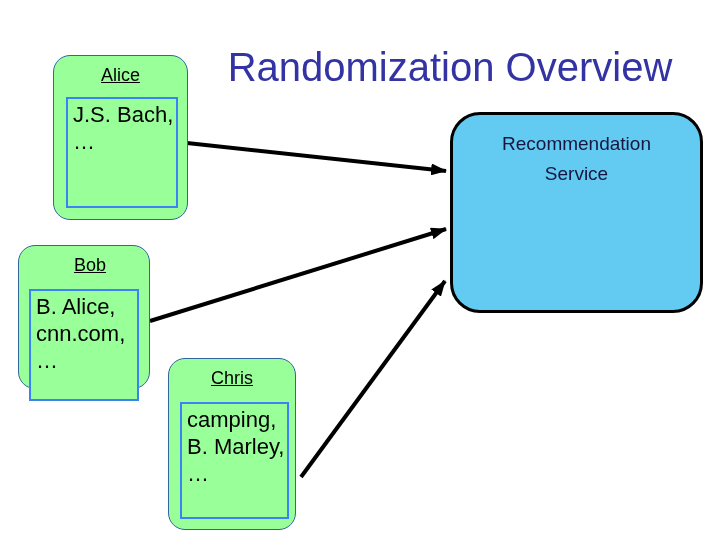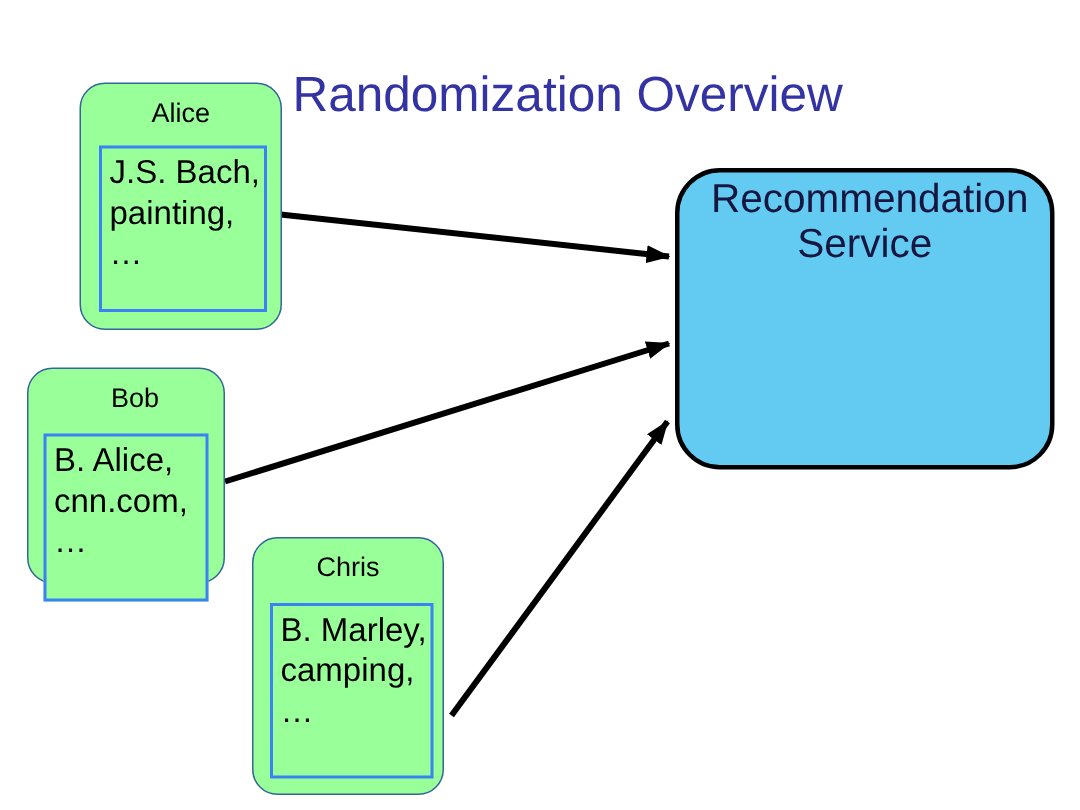--- a/index.html
+++ b/index.html
@@ -20,32 +20,33 @@
   }
   .slide{
     position:relative;
     width:720px;height:540px;
     background:#ffffff;
     overflow:hidden;
   }
   .slide-title{
     position:absolute;
     left:195px;top:46px;width:510px;
-    text-align:left;
-    font-size:33px;
+    text-align:center;
+    font-size:40px;
     line-height:1.05;
     color:var(--title-text);
     white-space:nowrap;
   }
   .user-node{
     position:absolute;
     background:var(--node-fill);
     border:1px solid var(--node-border);
     border-radius:17px;
     box-sizing:border-box;
+    text-decoration:underline;
   }
   .user-node .node-label{
     text-align:center;
     margin-top:9px;
     font-size:18px;
     color:#000000;
   }
   .inner-box{
     position:absolute;
     background:var(--node-fill);
@@ -65,24 +66,24 @@
   #node-chris .inner-box{left:11px;top:43px;width:109px;height:117px;}
   .service-node{
     position:absolute;
     left:450px;top:112px;width:253px;height:201px;
     background:var(--service-fill);
     border:3px solid var(--service-border);
     border-radius:30px;
     box-sizing:border-box;
   }
   .service-label{
-    margin:2px auto 0 auto;
+    margin:14px auto 0 auto;
     width:205px;
     text-align:center;
-    font-size:27px;
+    font-size:19px;
     line-height:30px;
     color:var(--service-text);
   }
   #arrow-layer{
     position:absolute;
     left:0;top:0;width:720px;height:540px;
     pointer-events:none;
   }
   #arrowhead polygon{fill:var(--arrow);}
 </style>
@@ -101,39 +102,38 @@
       <line x1="150" y1="321" x2="446" y2="229" stroke="#000000" stroke-width="4" marker-end="url(#arrowhead)"></line>
       <line x1="301" y1="477" x2="445" y2="281" stroke="#000000" stroke-width="4" marker-end="url(#arrowhead)"></line>
     </svg>
 
   <div class="slide-title">Randomization Overview</div>
 
   <div class="user-node" id="node-alice">
     <div class="node-label">Alice</div>
     <div class="inner-box">
       <div>J.S. Bach,</div>
-      <div>painting,</div>
       <div>…</div>
     </div>
   </div>
 
   <div class="user-node" id="node-bob">
     <div class="node-label">Bob</div>
     <div class="inner-box">
       <div>B. Alice,</div>
       <div>cnn.com,</div>
       <div>…</div>
     </div>
   </div>
 
   <div class="user-node" id="node-chris">
     <div class="node-label">Chris</div>
     <div class="inner-box">
+      <div>camping,</div>
       <div>B. Marley,</div>
-      <div>camping,</div>
       <div>…</div>
     </div>
   </div>
 
   <div class="service-node">
     <div class="service-label">Recommendation Service</div>
   </div>
 
 </div>
 

